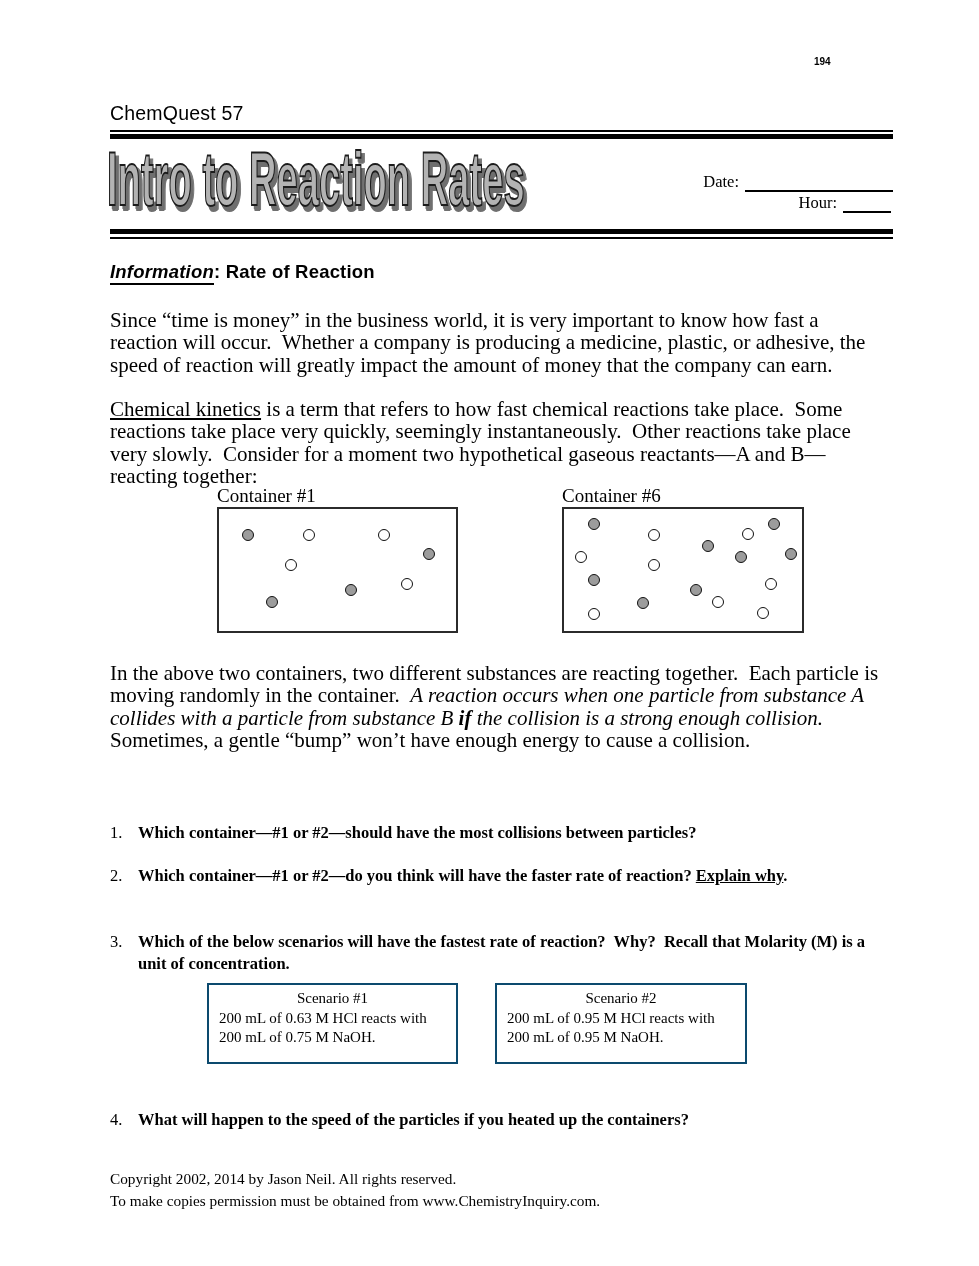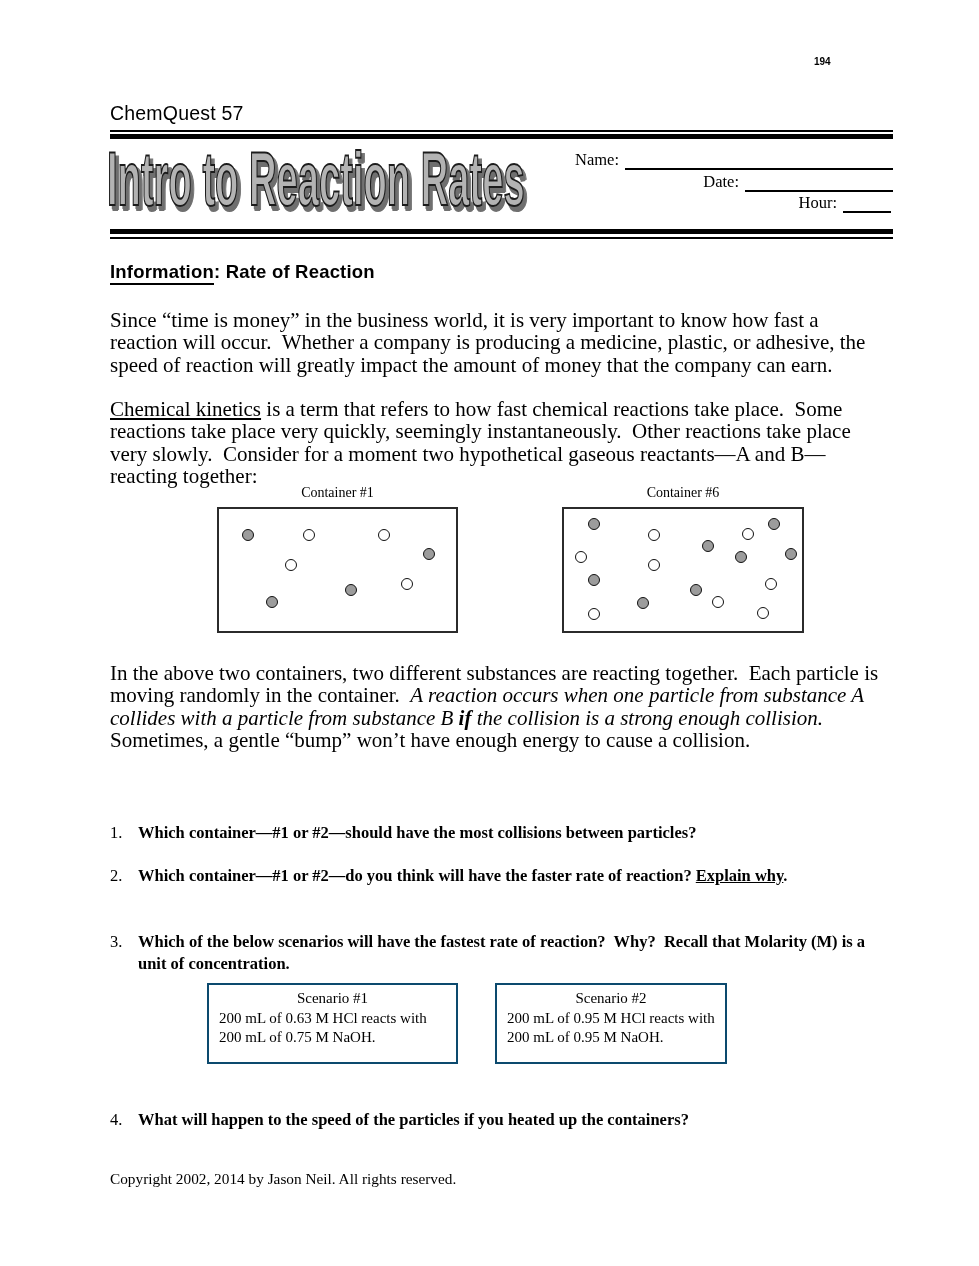--- a/index.html
+++ b/index.html
@@ -28,28 +28,28 @@
   .banner::before {
     content:attr(data-text); position:absolute; left:5px; top:3px; z-index:-1;
     color:#7a7a7a; -webkit-text-stroke:1.4px #7a7a7a; text-shadow:none;
   }
 
   .blank-row { position:absolute; display:flex; align-items:flex-end; font-size:16.5px; }
   .blank-row .lbl { margin-right:6px; }
   .blank-line { display:inline-block; border-bottom:2px solid #000; height:19px; }
 
   .section-heading { font-family:"Liberation Sans",sans-serif; font-weight:bold; font-size:18.5px; letter-spacing:0.2px; }
-  .u-heading { border-bottom:2.5px solid #000; padding-bottom:1px; }
+  .u-heading { border-bottom:2.5px solid #000; padding-bottom:1px;font-style:italic; }
 
   .para { font-size:21px; line-height:22.3px; white-space:pre-wrap; width:781px; }
   .seg-i { font-style:italic; }
   .seg-b { font-weight:bold; }
   .seg-u { text-decoration:underline; }
 
-  .container-label { font-size:14px; text-align:center; }
+  .container-label { font-size:19px; }
   .p-box { position:absolute; border:2px solid #2b2b2b; background:#fff; }
   .particle {
     position:absolute; width:12px; height:12px; border-radius:50%;
     border:1.6px solid #111; transform:translate(-50%,-50%);
   }
   .particle.gray { background:#9c9c9c; }
   .particle.white { background:#ffffff; }
 
   .q-row { position:absolute; display:flex; font-size:16.5px; line-height:22.3px; }
   .q-num { width:28px; flex:none; }
@@ -66,24 +66,20 @@
 
 <div class="page">
 
   <div class="abs page-number">194</div>
 
   <div class="abs chemquest">ChemQuest 57</div>
   <div class="abs rule-thin-thick"></div>
 
   <div class="banner" data-text="Intro to Reaction Rates">Intro to Reaction Rates</div>
 
-  <div class="blank-row" style="top:150px; right:86px;">
-    <span class="lbl">Name:</span>
-    <span class="blank-line" style="width:268px;"></span>
-  </div>
   <div class="blank-row" style="top:172px; right:86px;">
     <span class="lbl">Date:</span>
     <span class="blank-line" style="width:148px;"></span>
   </div>
   <div class="blank-row" style="top:193px; right:88px;">
     <span class="lbl">Hour:</span>
     <span class="blank-line" style="width:48px;"></span>
   </div>
 
   <div class="abs rule-thick-thin"></div>
@@ -143,28 +139,29 @@
     <span class="q-num">3.</span>
     <span class="q-text" style="width:740px;"><span>Which of the below scenarios will have the fastest rate of reaction?  Why?  Recall that Molarity (M) is a unit of concentration.</span></span>
   </div>
 
   <div class="scenario" style="left:207px; top:983px; width:251px; height:81px;">
     <div class="sc-title">Scenario #1</div>
     <div class="sc-line">200 mL of 0.63 M HCl reacts with</div>
     <div class="sc-line">200 mL of 0.75 M NaOH.</div>
   </div>
 
-  <div class="scenario" style="left:495px; top:983px; width:232px; height:81px;">
+  <div class="scenario" style="left:495px; top:983px; width:252px; height:81px;">
     <div class="sc-title">Scenario #2</div>
     <div class="sc-line">200 mL of 0.95 M HCl reacts with</div>
     <div class="sc-line">200 mL of 0.95 M NaOH.</div>
   </div>
 
   <div class="q-row" style="left:110px; top:1109px;">
     <span class="q-num">4.</span>
     <span class="q-text"><span>What will happen to the speed of the particles if you heated up the containers?</span></span>
   </div>
 
   <div class="abs footer">
     <div>Copyright 2002, 2014 by Jason Neil.  All rights reserved.</div>
+    <div>To make copies permission must be obtained from www.ChemistryInquiry.com.</div>
   </div>
 
 </div>
 
 </body></html>

